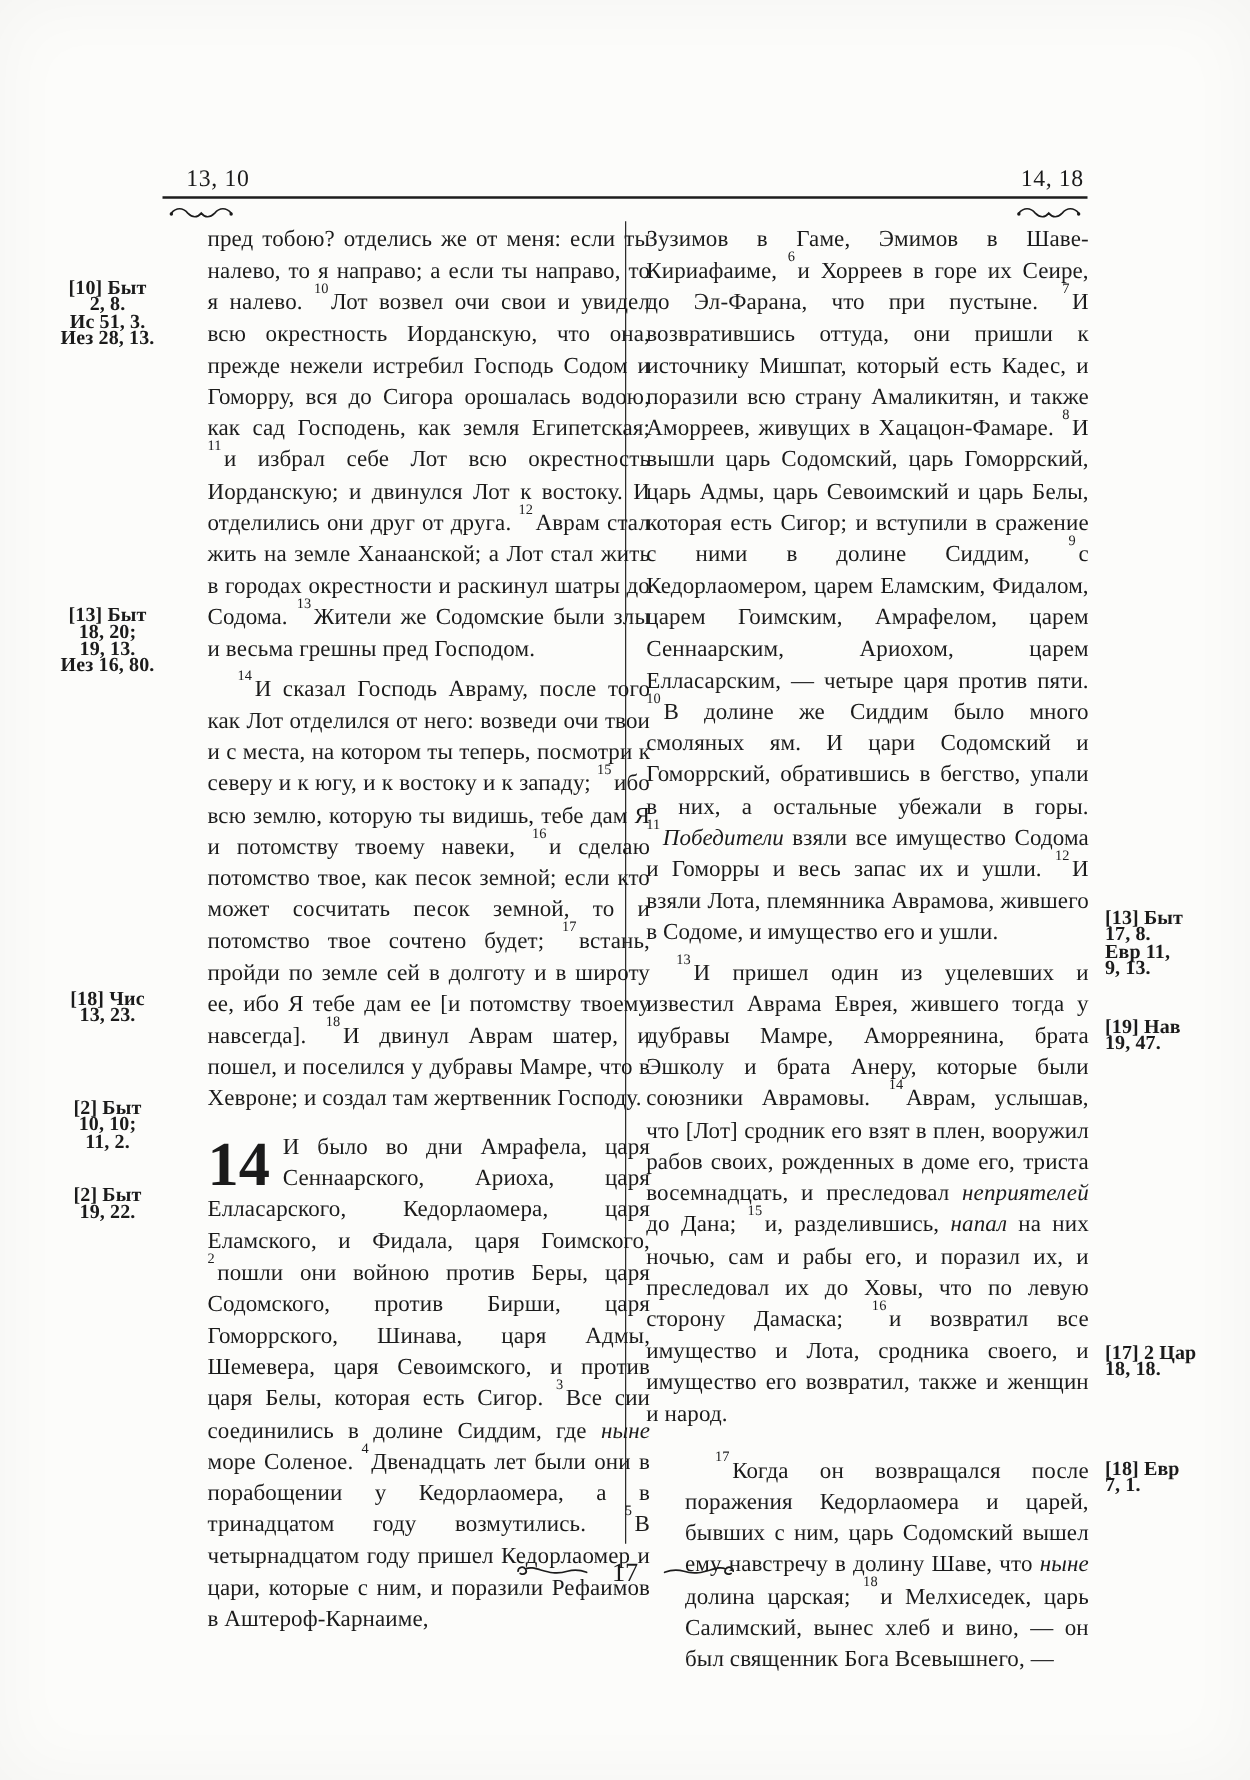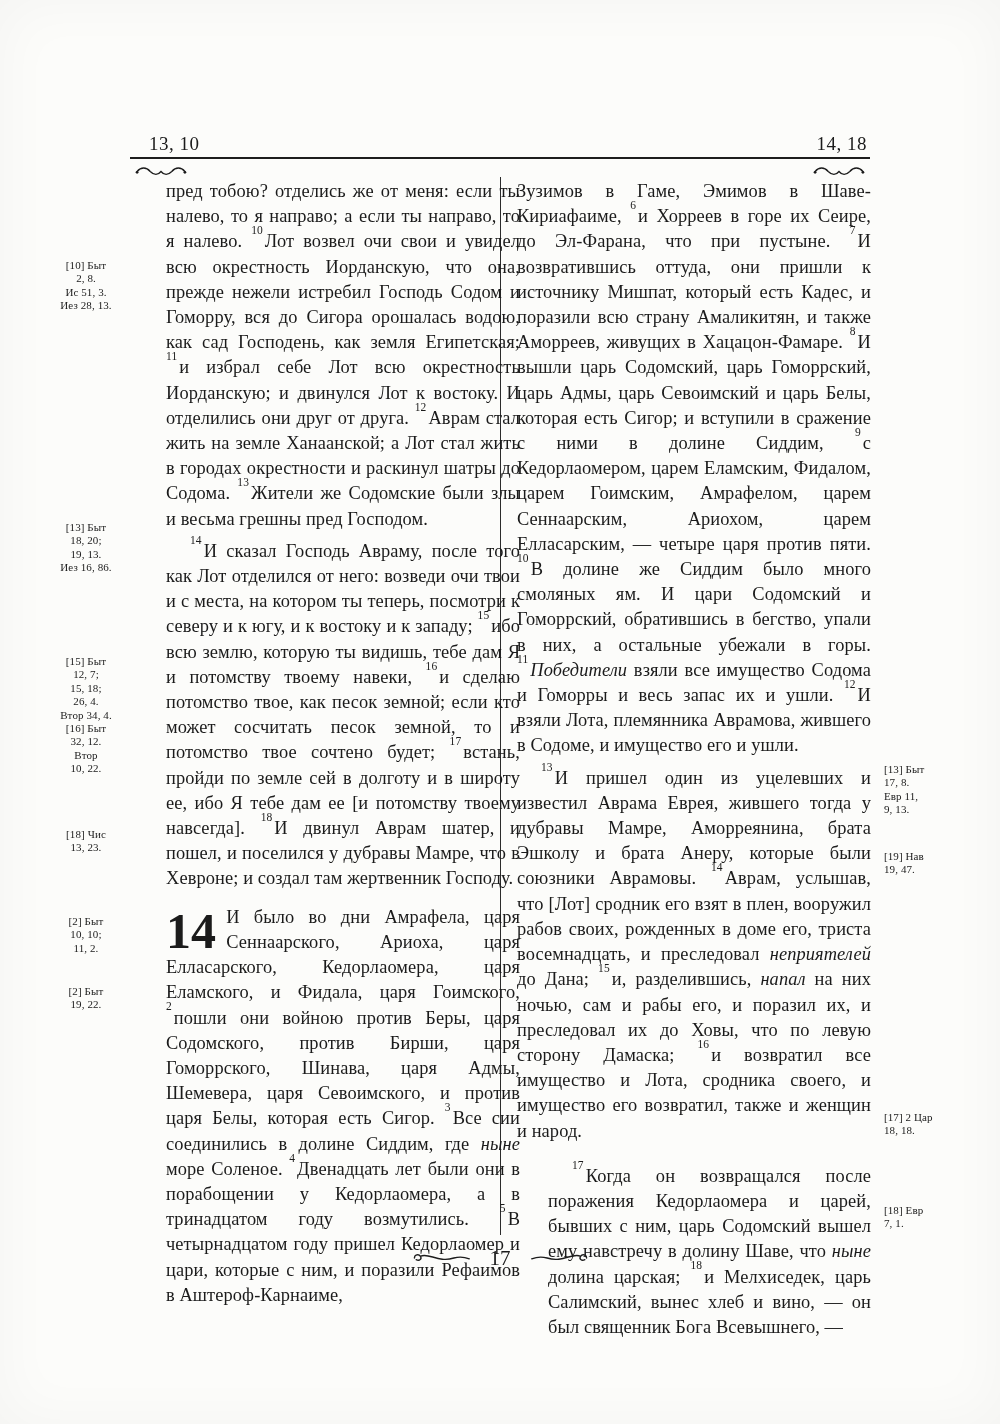--- a/index.html
+++ b/index.html
@@ -54,23 +54,22 @@
   em { }
   .dropcap {
     float: left;
     font-size: 50px; line-height: 46px; height: 46px;
     font-weight: 700;
     margin: 3px 10px 0 0;
   }
   
   .note {
     position: absolute;
-    font-size: 11px; line-height: 13.4px; font-weight: 400;
+    font-size: 16px; line-height: 13.4px; font-weight: 700;
     letter-spacing: 0.1px;
-    margin-top: 35px;
   }
   .note-left  { left: 34px;  width: 104px; text-align: center; }
   .note-right { left: 884px; width: 100px; text-align: left; }
   .note-line { display: block; }
   
   .footer {
     position: absolute; left: 0; right: 0; top: 1246px;
     display: flex; align-items: center; justify-content: center; gap: 18px;
   }
   .page-num { font-size: 21px; }
@@ -130,32 +129,21 @@
 <div class="note note-left" style="top: 224px;">
       <span class="note-line">[10] Быт</span>
       <span class="note-line">2, 8.</span>
       <span class="note-line">Ис 51, 3.</span>
       <span class="note-line">Иез 28, 13.</span>
     </div>
     <div class="note note-left" style="top: 486px;">
       <span class="note-line">[13] Быт</span>
       <span class="note-line">18, 20;</span>
       <span class="note-line">19, 13.</span>
-      <span class="note-line">Иез 16, 86.</span>
-    </div>
-    <div class="note note-left" style="top: 620px;">
-      <span class="note-line">[15] Быт</span>
-      <span class="note-line">12, 7;</span>
-      <span class="note-line">15, 18;</span>
-      <span class="note-line">26, 4.</span>
-      <span class="note-line">Втор 34, 4.</span>
-      <span class="note-line">[16] Быт</span>
-      <span class="note-line">32, 12.</span>
-      <span class="note-line">Втор</span>
-      <span class="note-line">10, 22.</span>
+      <span class="note-line">Иез 16, 80.</span>
     </div>
     <div class="note note-left" style="top: 793px;">
       <span class="note-line">[18] Чис</span>
       <span class="note-line">13, 23.</span>
     </div>
     <div class="note note-left" style="top: 880px;">
       <span class="note-line">[2] Быт</span>
       <span class="note-line">10, 10;</span>
       <span class="note-line">11, 2.</span>
     </div>

